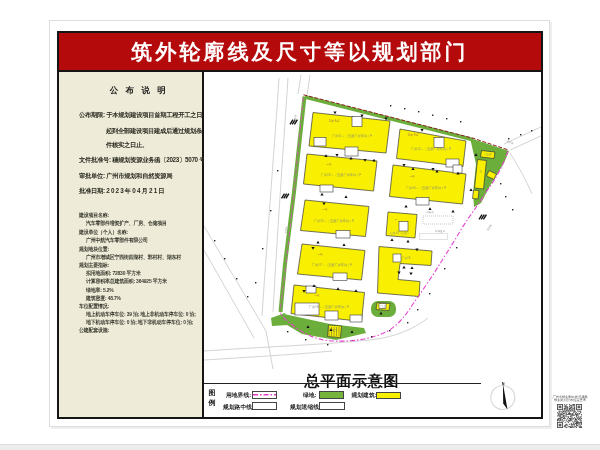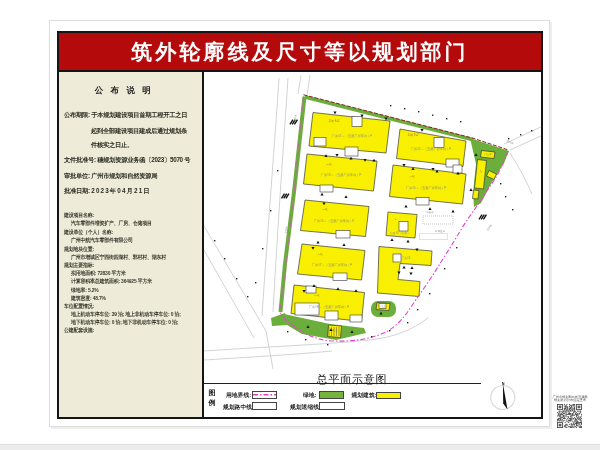--- a/index.html
+++ b/index.html
@@ -1,27 +1,27 @@
 <!DOCTYPE html>
 <html><head><meta charset="utf-8"><style>
 *{margin:0;padding:0;box-sizing:border-box}
 body{width:600px;height:450px;position:relative;background:#fff;font-family:"Liberation Sans",sans-serif;overflow:hidden}
 .band{position:absolute;left:0;top:444px;width:600px;height:6px;background:#ececec;border-top:1px solid #dcdcdc}
 .paper{position:absolute;left:49px;top:20px;width:501px;height:407px;background:#fff;border:1px solid #ddd;box-shadow:2px 2px 0 #eee}
 .doc{position:absolute;left:57px;top:31px;width:486px;height:388px;border:2px solid #151515;background:#fff}
 .banner{position:absolute;left:57px;top:31px;width:486px;height:41px;background:#b50a0b;border:2px solid #151515;color:#fff;
  font-weight:bold;font-size:21px;letter-spacing:3.1px;text-align:center;line-height:38.5px}
 .leftcol{position:absolute;left:57px;top:70px;width:147px;height:349px;background:#eeecd8;border:2px solid #151515}
-.lcclip{position:absolute;left:60px;top:72px;width:143px;height:262px;overflow:hidden}
+.lcclip{position:absolute;left:75px;top:72px;width:143px;height:262px;overflow:hidden}
 .lcclip>div{position:absolute}
 .hdr{position:absolute;left:-2px;top:13px;width:132px;text-align:center;font-size:8.4px;font-weight:bold;letter-spacing:2.6px;color:#1a1a1a}
 .t1{position:absolute;font-size:6.3px;font-weight:bold;color:#2a2a20;white-space:nowrap;letter-spacing:-0.3px}
 .t2{position:absolute;font-size:5.6px;font-weight:bold;color:#3a3a30;white-space:nowrap;transform:scaleX(.88);transform-origin:left;letter-spacing:-0.2px}
 .t3{position:absolute;font-size:5.4px;font-weight:bold;color:#3a3a30;white-space:nowrap;transform:scaleX(.78);transform-origin:left}
-.btitle{position:absolute;left:201px;top:372px;width:302px;text-align:center;font-size:11px;font-weight:normal;letter-spacing:0.8px;color:#111}
+.btitle{position:absolute;left:201px;top:372px;width:302px;text-align:center;font-size:15px;font-weight:bold;letter-spacing:0.8px;color:#111}
 .bline{position:absolute;left:204px;top:382.5px;width:277px;border-top:1px solid #222}
 .glab{position:absolute;left:206.5px;top:387.5px;width:11px;font-size:7px;font-weight:bold;color:#111;line-height:10px;text-align:center}
 .lg{position:absolute;font-size:5.8px;color:#222;font-weight:bold;white-space:nowrap}
 .qrt{position:absolute;left:550px;top:395.5px;width:40px;font-size:3.2px;color:#444;text-align:center;line-height:3.9px}
 </style></head><body>
 <div class="band"></div>
 <div class="paper"></div>
 <div class="doc"></div>
 <div class="banner">筑外轮廓线及尺寸等以规划部门</div>
 <div class="leftcol"></div>

